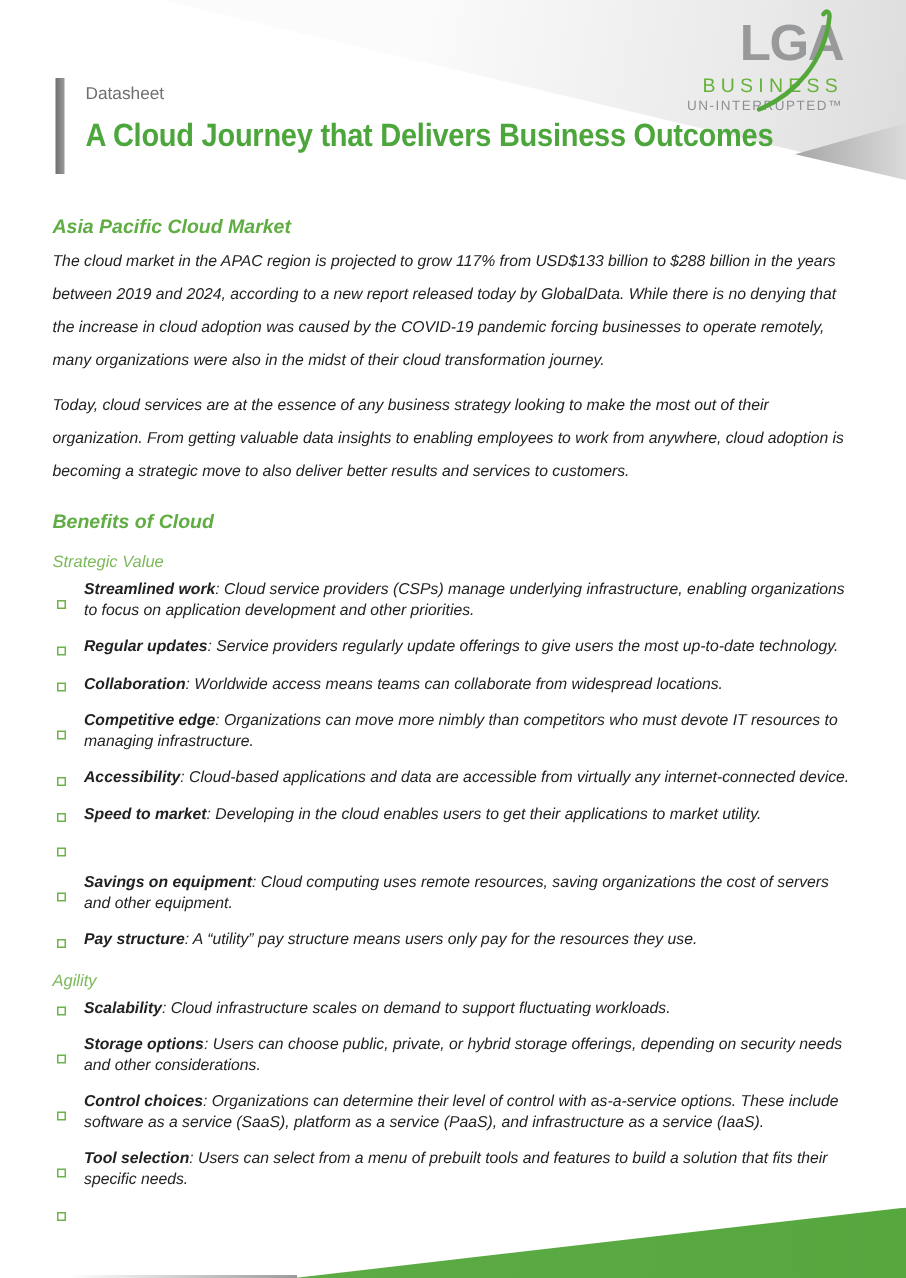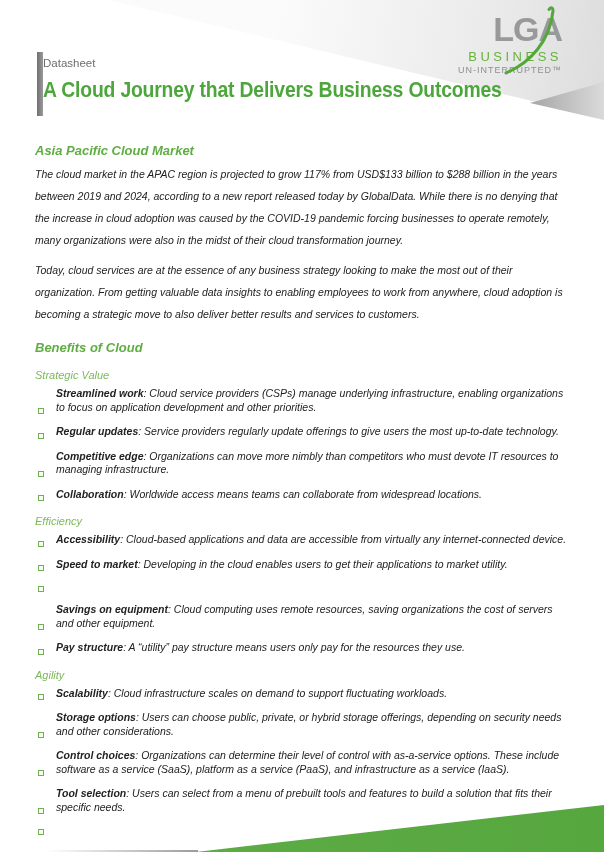--- a/index.html
+++ b/index.html
@@ -29,21 +29,21 @@
   .logo-swoosh { position:absolute; right:-8px; top:-11px; overflow:visible; }
   .logo-tag1 {
     margin-top:4px; font-size:13px; letter-spacing:3.5px;
     color:var(--logo-green,#66b23a); white-space:nowrap;
   }
   .logo-tag2 {
     margin-top:1px; font-size:9px; letter-spacing:1px;
     color:var(--tagline-gray,#8d8f92); white-space:nowrap;
   }
   
-  .header { position:absolute; top:52px; left:37px; display:flex; }
+  .header { position:absolute; top:52px; left:37px; display:flex; gap:14px; }
   .vbar {
     width:6px; height:64px;
     background:linear-gradient(to right,#6f6f6f,#9a9a9a);
   }
   .doc-label { margin-top:5px; font-size:11.5px; color:var(--label-gray,#6e6e6e); }
   .doc-title {
     margin:9px 0 0 0; font-size:21.5px; font-weight:bold; white-space:nowrap;
     color:var(--title-green,#4ca63c); letter-spacing:-0.2px;
     transform:scaleX(0.9); transform-origin:left top;
   }
@@ -57,21 +57,21 @@
   h3.sub {
     margin:14px 0 6px 0; font-size:11px; font-weight:normal;
     color:var(--subheading-green,#7cb95a);
   }
   p.body {
     margin:0 0 8px 0; font-size:10.5px; line-height:22px;
     color:var(--body-text,#222);
   }
   ul.blist { list-style:none; margin:0 0 2px 0; padding:0; }
   li.bullet {
-    display:flex; align-items:flex-end; margin:0 0 11px 0;
+    display:flex; align-items:center; margin:0 0 11px 0;
     font-size:10.5px; line-height:13.5px; color:var(--body-text,#222);
   }
   .sq {
     flex:0 0 auto; width:4px; height:4px; margin:4px 12px 0 3px;
     border:1.2px solid var(--bullet-green,#6cb34a); background:transparent;
   }
   .bt b { font-weight:bold; }
   
   .bottom-wedge {
     position:absolute; left:196px; bottom:0; width:408px; height:47px;
@@ -123,29 +123,28 @@
       <li class="bullet">
         <span class="sq"></span>
         <span class="bt"><b>Streamlined work</b><span>: Cloud service providers (CSPs) manage underlying infrastructure, enabling organizations to focus on application development and other priorities.</span></span>
       </li>
       <li class="bullet">
         <span class="sq"></span>
         <span class="bt"><b>Regular updates</b><span>: Service providers regularly update offerings to give users the most up-to-date technology.</span></span>
       </li>
       <li class="bullet">
         <span class="sq"></span>
-        <span class="bt"><b>Competitive edge</b><span>: Organizations can move more nimbly than competitors who must devote IT resources to managing infrastructure.</span></span>
+        <span class="bt"><b>Collaboration</b><span>: Worldwide access means teams can collaborate from widespread locations.</span></span>
       </li>
       <li class="bullet">
         <span class="sq"></span>
-        <span class="bt"><b>Collaboration</b><span>: Worldwide access means teams can collaborate from widespread locations.</span></span>
+        <span class="bt"><b>Competitive edge</b><span>: Organizations can move more nimbly than competitors who must devote IT resources to managing infrastructure.</span></span>
       </li>
     </ul>
 
-    <h3 class="sub">Efficiency</h3>
     <ul class="blist">
       <li class="bullet">
         <span class="sq"></span>
         <span class="bt"><b>Accessibility</b><span>: Cloud-based applications and data are accessible from virtually any internet-connected device.</span></span>
       </li>
       <li class="bullet">
         <span class="sq"></span>
         <span class="bt"><b>Speed to market</b><span>: Developing in the cloud enables users to get their applications to market utility.</span></span>
       </li>
       <li class="bullet">

